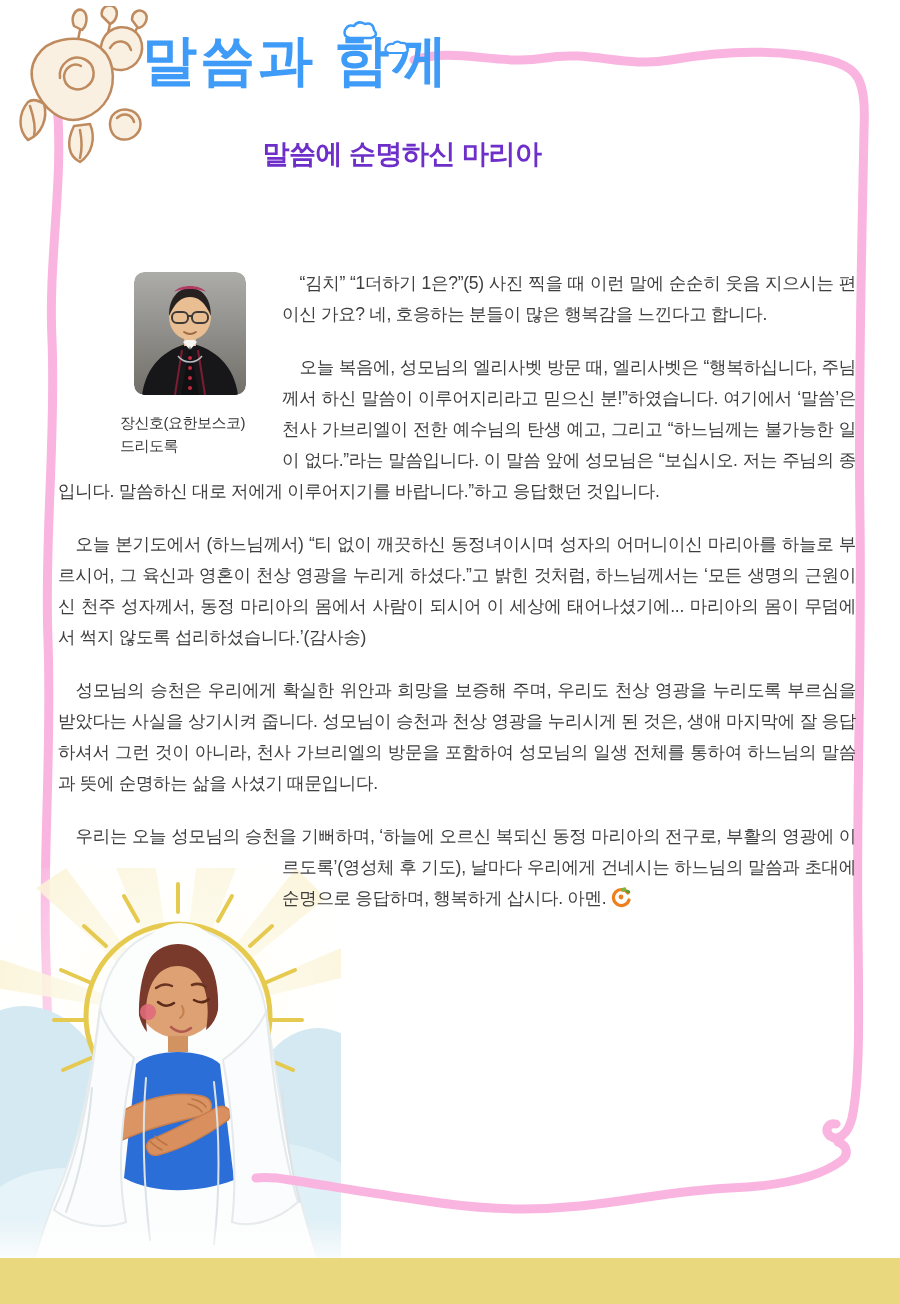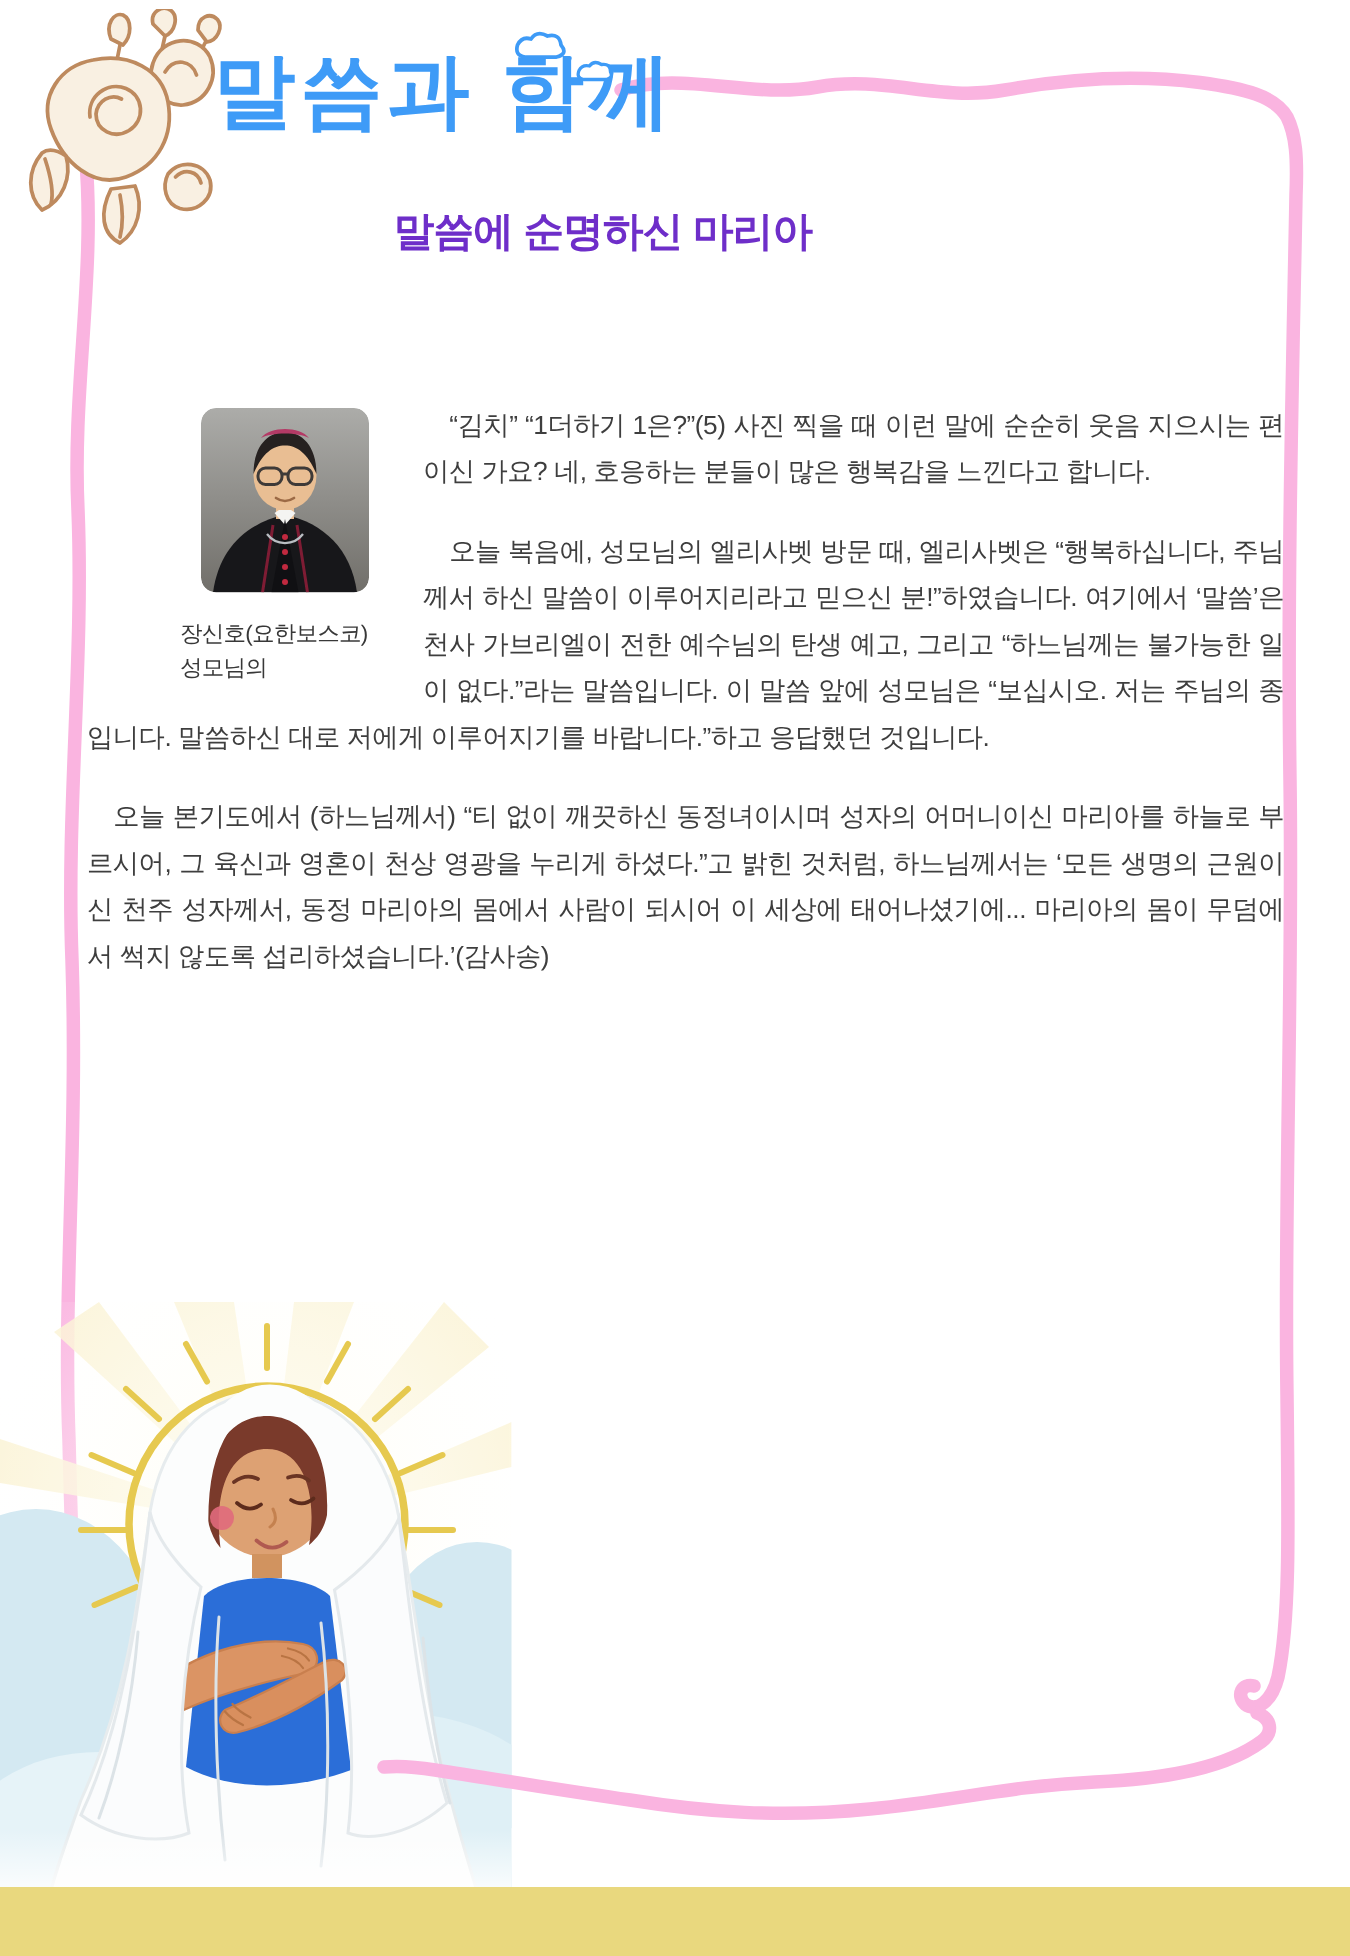--- a/index.html
+++ b/index.html
@@ -200,28 +200,35 @@
             <g fill="none" stroke="#3E3A38" stroke-width="2">
               <rect x="38" y="40" width="16" height="11" rx="5"></rect>
               <rect x="58" y="40" width="16" height="11" rx="5"></rect>
               <path d="M54,44 L58,44"></path>
             </g>
             <path d="M50,60 q6,4 12,0" stroke="#9C6A45" stroke-width="1.8" fill="none" stroke-linecap="round"></path>
           </g>
         </svg>
         <div class="caption">
           <span>장신호(요한보스코)</span><br>
-          <span>성모님의</span>
+          <span>드리도록</span>
         </div>
       </div>
       <p class="para">“김치” “1더하기 1은?”(5) 사진 찍을 때 이런 말에 순순히 웃음 지으시는 편이신 가요? 네, 호응하는 분들이 많은 행복감을 느낀다고 합니다.</p>
       <p class="para">오늘 복음에, 성모님의 엘리사벳 방문 때, 엘리사벳은 “행복하십니다, 주님께서 하신 말씀이 이루어지리라고 믿으신 분!”하였습니다. 여기에서 ‘말씀’은 천사 가브리엘이 전한 예수님의 탄생 예고, 그리고 “하느님께는 불가능한 일이 없다.”라는 말씀입니다. 이 말씀 앞에 성모님은 “보십시오. 저는 주님의 종입니다. 말씀하신 대로 저에게 이루어지기를 바랍니다.”하고 응답했던 것입니다.</p>
       <div class="clear"></div>
     </div>
 
     <p class="para">오늘 본기도에서 (하느님께서) “티 없이 깨끗하신 동정녀이시며 성자의 어머니이신 마리아를 하늘로 부르시어, 그 육신과 영혼이 천상 영광을 누리게 하셨다.”고 밝힌 것처럼, 하느님께서는 ‘모든 생명의 근원이신 천주 성자께서, 동정 마리아의 몸에서 사람이 되시어 이 세상에 태어나셨기에... 마리아의 몸이 무덤에서 썩지 않도록 섭리하셨습니다.’(감사송)</p>
+    <p class="para">성모님의 승천은 우리에게 확실한 위안과 희망을 보증해 주며, 우리도 천상 영광을 누리도록 부르심을 받았다는 사실을 상기시켜 줍니다. 성모님이 승천과 천상 영광을 누리시게 된 것은, 생애 마지막에 잘 응답하셔서 그런 것이 아니라, 천사 가브리엘의 방문을 포함하여 성모님의 일생 전체를 통하여 하느님의 말씀과 뜻에 순명하는 삶을 사셨기 때문입니다.</p>
 
     <div class="mary-spacer"></div>
+    <p class="para"><span>우리는 오늘 성모님의 승천을 기뻐하며, ‘하늘에 오르신 복되신 동정 마리아의 전구로, 부활의 영광에 이르도록’(영성체 후 기도), 날마다 우리에게 건네시는 하느님의 말씀과 초대에 순명으로 응답하며, 행복하게 삽시다. 아멘.</span><svg class="logo-icon" width="22" height="22" viewBox="0 0 22 22">
+        <path d="M18,7 A8,8 0 1 0 19,14" fill="none" stroke="#EE7F1F" stroke-width="3.2" stroke-linecap="round"></path>
+        <ellipse cx="13.5" cy="3.5" rx="3" ry="1.8" fill="#7CB63F" transform="rotate(-25 13.5 3.5)"></ellipse>
+        <ellipse cx="18" cy="5.5" rx="2.4" ry="1.5" fill="#5E9B2F" transform="rotate(20 18 5.5)"></ellipse>
+        <circle cx="11" cy="11" r="2.4" fill="#EE7F1F"></circle>
+      </svg></p>
     <div class="clear"></div>
   </div>
 
   <div class="band"></div>
 </div>
 
 </body></html>

